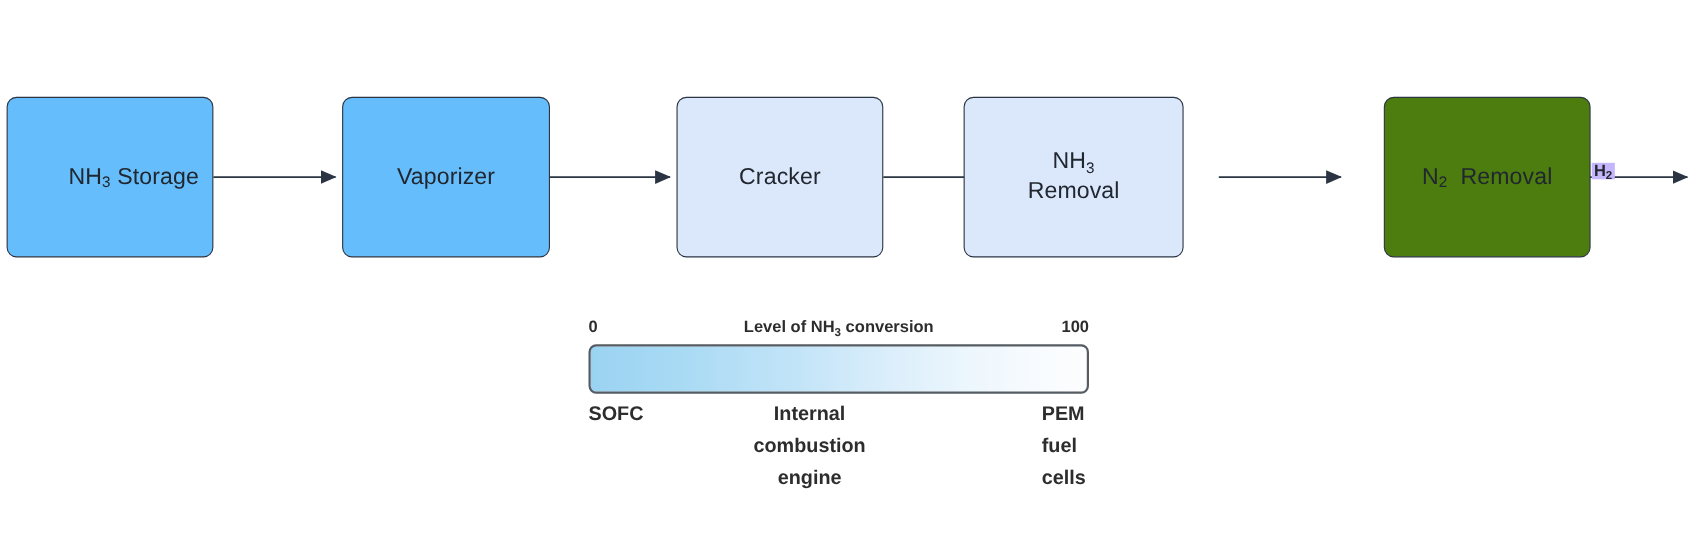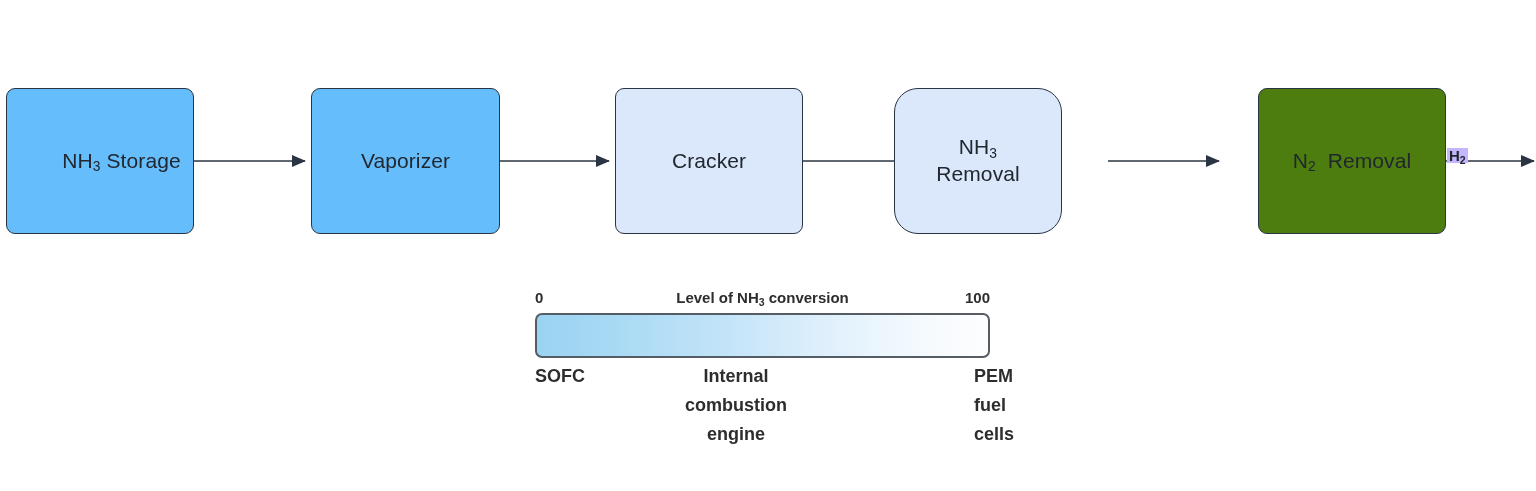--- a/index.html
+++ b/index.html
@@ -44,21 +44,21 @@
     font-size: 0.66em;
     vertical-align: baseline;
     position: relative;
     top: 0.26em;
     line-height: 0;
   }
 
   #box-nh3-storage { left: 6px;    top: 88px; width: 188px; height: 146px; background: #66bdfb; }
   #box-vaporizer   { left: 311px;  top: 88px; width: 189px; height: 146px; background: #66bdfb; }
   #box-cracker     { left: 615px;  top: 88px; width: 188px; height: 146px; background: #dbe8fb; text-align: center; }
-  #box-nh3-removal { left: 894px;  top: 88px; width: 168px; height: 146px; background: #dbe8fb; border-radius: 24px; }
+  #box-nh3-removal { left: 876px;  top: 88px; width: 200px; height: 146px; background: #dbe8fb; }
   #box-n2-removal  { left: 1225px; top: 88px; width: 188px; height: 146px; background: #f0f5fe; }
 
   
   #arrow-layer {
     position: absolute;
     left: 0;
     top: 0;
     width: 1536px;
     height: 491px;
     pointer-events: none;
@@ -144,21 +144,21 @@
     position: absolute;
     top: 0;
     font-size: 18px;
     font-weight: bold;
     color: #2d2d2d;
     line-height: 1.62;
     white-space: pre-line;
   }
   #legend-foot-left   { left: 0px; }
   #legend-foot-mid    { left: 150px; text-align: center; }
-  #legend-foot-right  { left: 412px; margin-left: 27px; }
+  #legend-foot-right  { left: 412px; }
 </style>
 </head>
 <body>
 
 <div id="canvas">
 
   <svg id="arrow-layer" viewBox="0 0 1536 491" width="1536" height="491" xmlns="http://www.w3.org/2000/svg">
     <defs>
       <marker id="arrowhead" markerWidth="9" markerHeight="9" refX="8.4" refY="4.5" orient="auto" markerUnits="strokeWidth">
         <path d="M0,0.6 L9,4.5 L0,8.4 z" fill="#2a3442"></path>

